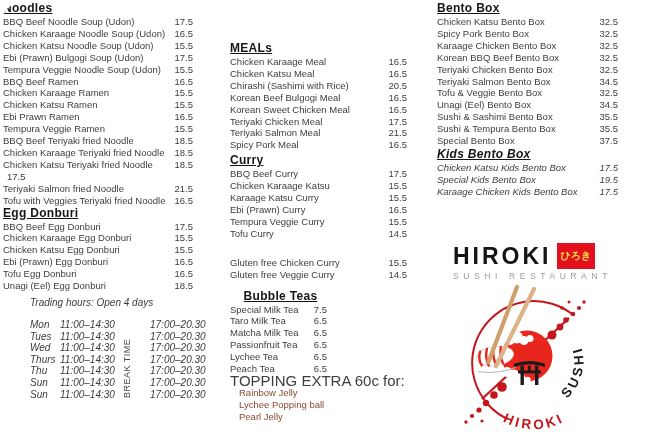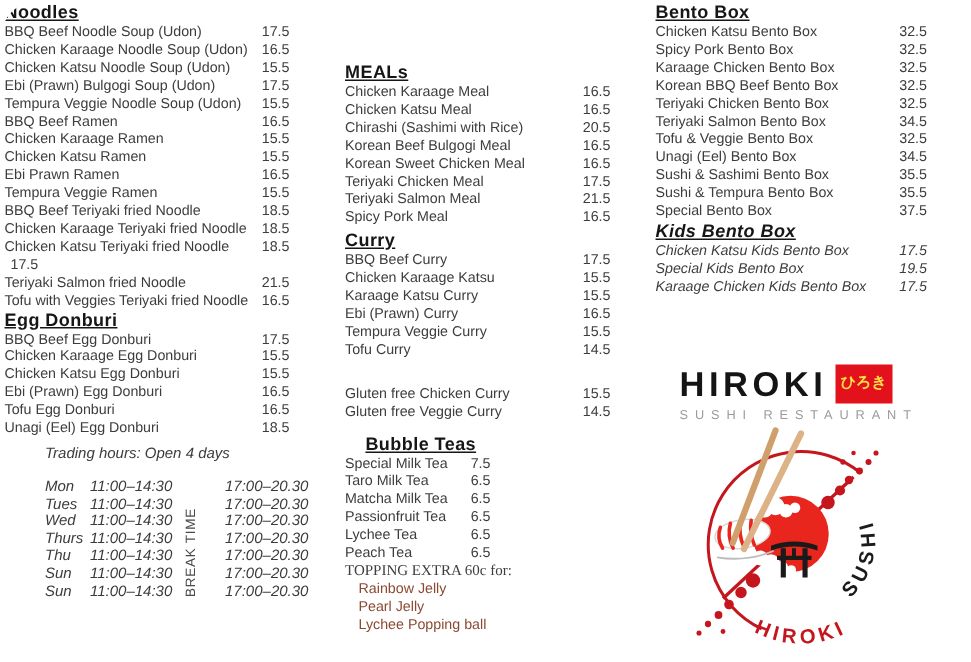--- a/index.html
+++ b/index.html
@@ -10,21 +10,21 @@
   #col2{left:230px;width:177px;margin-top:40px;}
   #col3{left:437px;width:181px;}
   h2.sec{font-size:12px;line-height:13px;font-weight:bold;color:#161616;margin:0 0 1px 0;
          text-decoration:underline;text-underline-offset:1px;letter-spacing:.3px;}
   .row{display:flex;justify-content:space-between;font-size:9.5px;line-height:11.9px;white-space:nowrap;}
   .row .pr{margin-left:4px;}
   .sect{margin:0;}
   .mt3{margin-top:3px;} .mt5{margin-top:1px;font-style:italic;} .mt9{margin-top:9px;text-align:center;} .mt17{margin-top:17px;}
   #bubble{width:97px;}
   #bubble h2.sec{padding-left:4px;}
-  .tea-note{font-size:10px;line-height:11.9px;white-space:nowrap;font-family:Liberation Serif, serif;}
+  .tea-note{font-size:15px;line-height:11.9px;white-space:nowrap;}
   #jellies .row{color:#8a4a32;padding-left:9px;}
   
   #hours{position:absolute;left:30px;top:297px;width:192px;font-style:italic;color:#3b3b3b;}
   .th-title{font-size:10px;line-height:12px;margin-bottom:10px;}
   .th-row{display:grid;grid-template-columns:30px 72px 88px;font-size:10px;line-height:11.6px;white-space:nowrap;}
   .th-row .dinner{padding-left:18px;}
   #break-time{position:absolute;left:92px;top:29px;height:72px;display:flex;align-items:center;
               writing-mode:vertical-rl;transform:rotate(180deg);font-style:normal;
               font-size:9px;letter-spacing:.5px;color:#4a4a4a;}
   
@@ -246,24 +246,24 @@
             <span class="nm">Peach Tea</span>
             <span class="pr">6.5</span>
           </div>
         </div>
       <div class="tea-note">TOPPING EXTRA 60c for:</div>
       <div id="jellies">
           <div class="row">
             <span class="nm">Rainbow Jelly</span>
           </div>
           <div class="row">
+            <span class="nm">Lychee Popping ball</span>
+          </div>
+          <div class="row">
             <span class="nm">Pearl Jelly</span>
-          </div>
-          <div class="row">
-            <span class="nm">Lychee Popping ball</span>
           </div>
         </div>
     </section>
   </div>
 
   <div class="col" id="col3">
     <section class="sect">
       <h2 class="sec">Bento Box</h2>
       <div>
           <div class="row">

